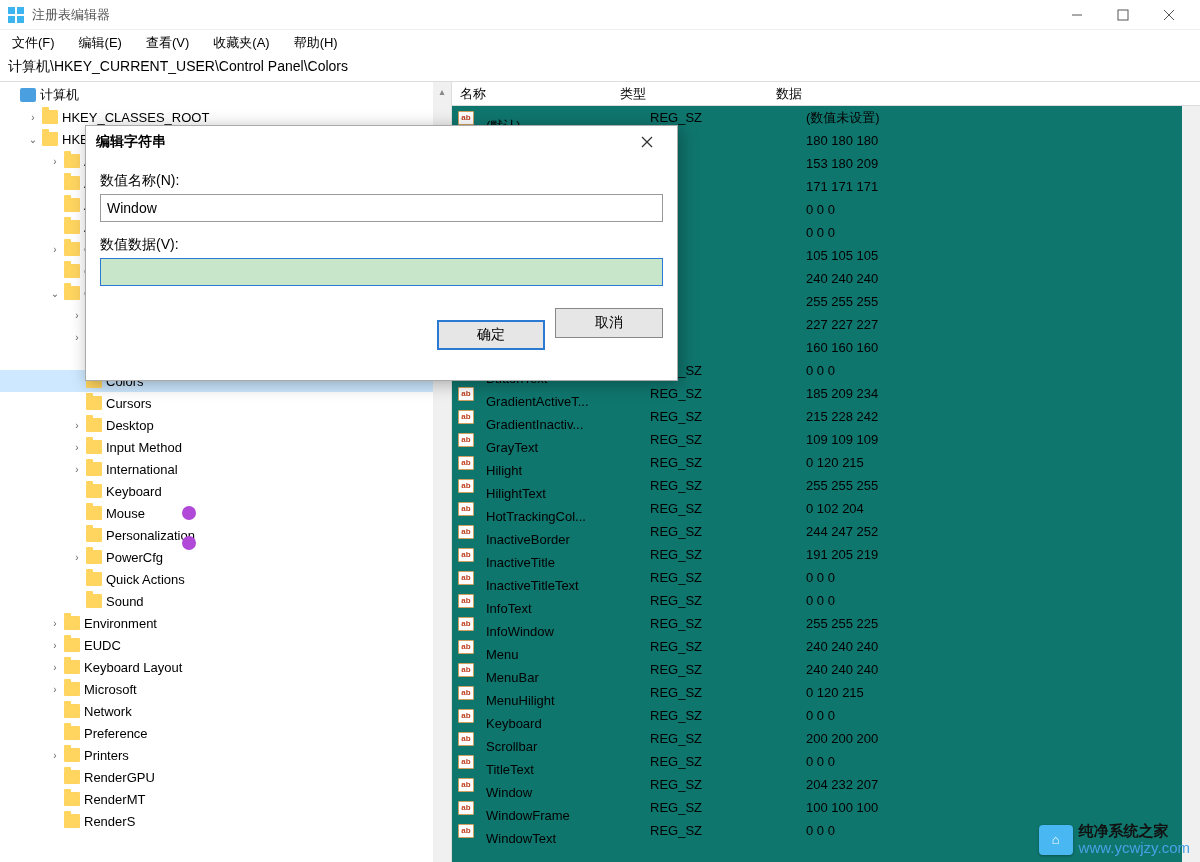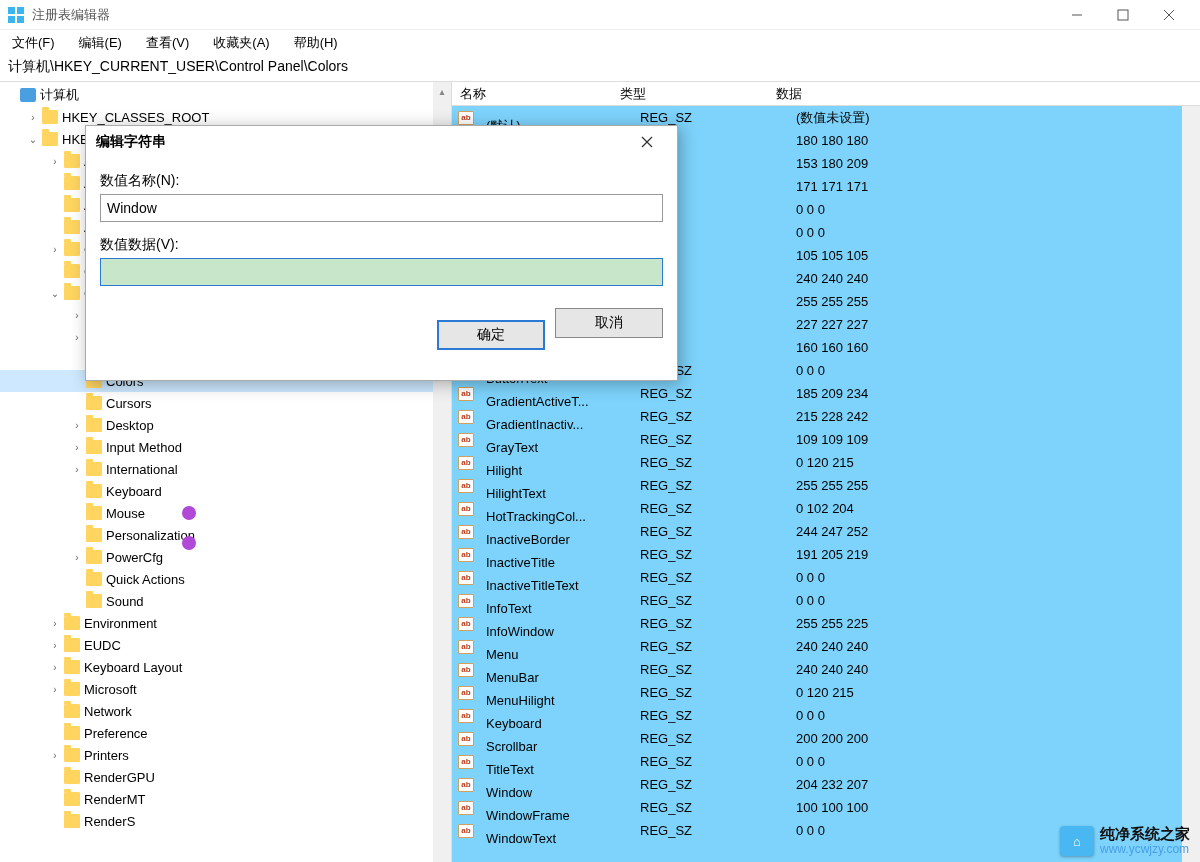--- a/index.html
+++ b/index.html
@@ -102,21 +102,21 @@
   width:7px; height:3px;
   background:#ffd560;
   border-radius:1px 1px 0 0;
 }
 .computer-icon{
   width:16px;height:14px;background:#4a9fe0;border-radius:2px;margin-right:4px;flex-shrink:0;
 }
 .indent { display:inline-block; flex-shrink:0; }
 .list-pane {
   flex: 1;
-  background: #7dd3fc;
+  background: #0f766e;
   overflow: hidden;
   position: relative;
 }
 .list-header {
   display: flex;
   background: #fff;
   border-bottom: 1px solid #ddd;
   height: 24px;
   align-items:center;
 }
@@ -135,21 +135,21 @@
   background:#fff;
   border:1px solid #d0a060;
   border-radius:1px;
   margin:0 4px 0 6px;
   flex-shrink:0;
   display:flex;align-items:center;justify-content:center;
   font-size:8px;color:#c04020;font-weight:bold;
 }
 .list-row .col { padding: 0 8px; overflow:hidden; text-overflow:ellipsis; white-space:nowrap; }
 .list-row .col-name { width: 154px; margin-top: 16px; }
-.list-row .col-type { width: 156px; }
+.list-row .col-type { width: 156px; margin-left: 10px; }
 .dialog-backdrop {
   position:absolute;
   left:85px; top:125px;
   width:593px;
   height:256px;
   background:#fff;
   border:1px solid #aaa;
   box-shadow: 3px 3px 16px rgba(0,0,0,0.3);
   z-index:10;
 }
@@ -211,21 +211,21 @@
   display:flex;align-items:center;gap:6px;
   z-index:20;
 }
 .wm-icon{
   width:34px;height:30px;background:#49b8f2;border-radius:4px;
   display:flex;align-items:center;justify-content:center;color:#fff;font-weight:bold;
   box-shadow:0 1px 3px rgba(0,0,0,0.3);
 }
 .wm-text{display:flex;flex-direction:column;line-height:1.1;}
 .wm-text .t{font-size:15px;font-weight:700;color:#111;}
-.wm-text .u{font-size:12px;color:#4aa0e6;}
+.wm-text .u{font-size:15px;color:#4aa0e6;}
 .list-pane-scrollbar{
   position:absolute;right:0;top:24px;bottom:0;width:18px;background:#f0f0f0;
 }
 </style>
 </head>
 <body>
 
 <div class="titlebar">
   <span class="app-icon">
     <svg viewBox="0 0 16 16">

